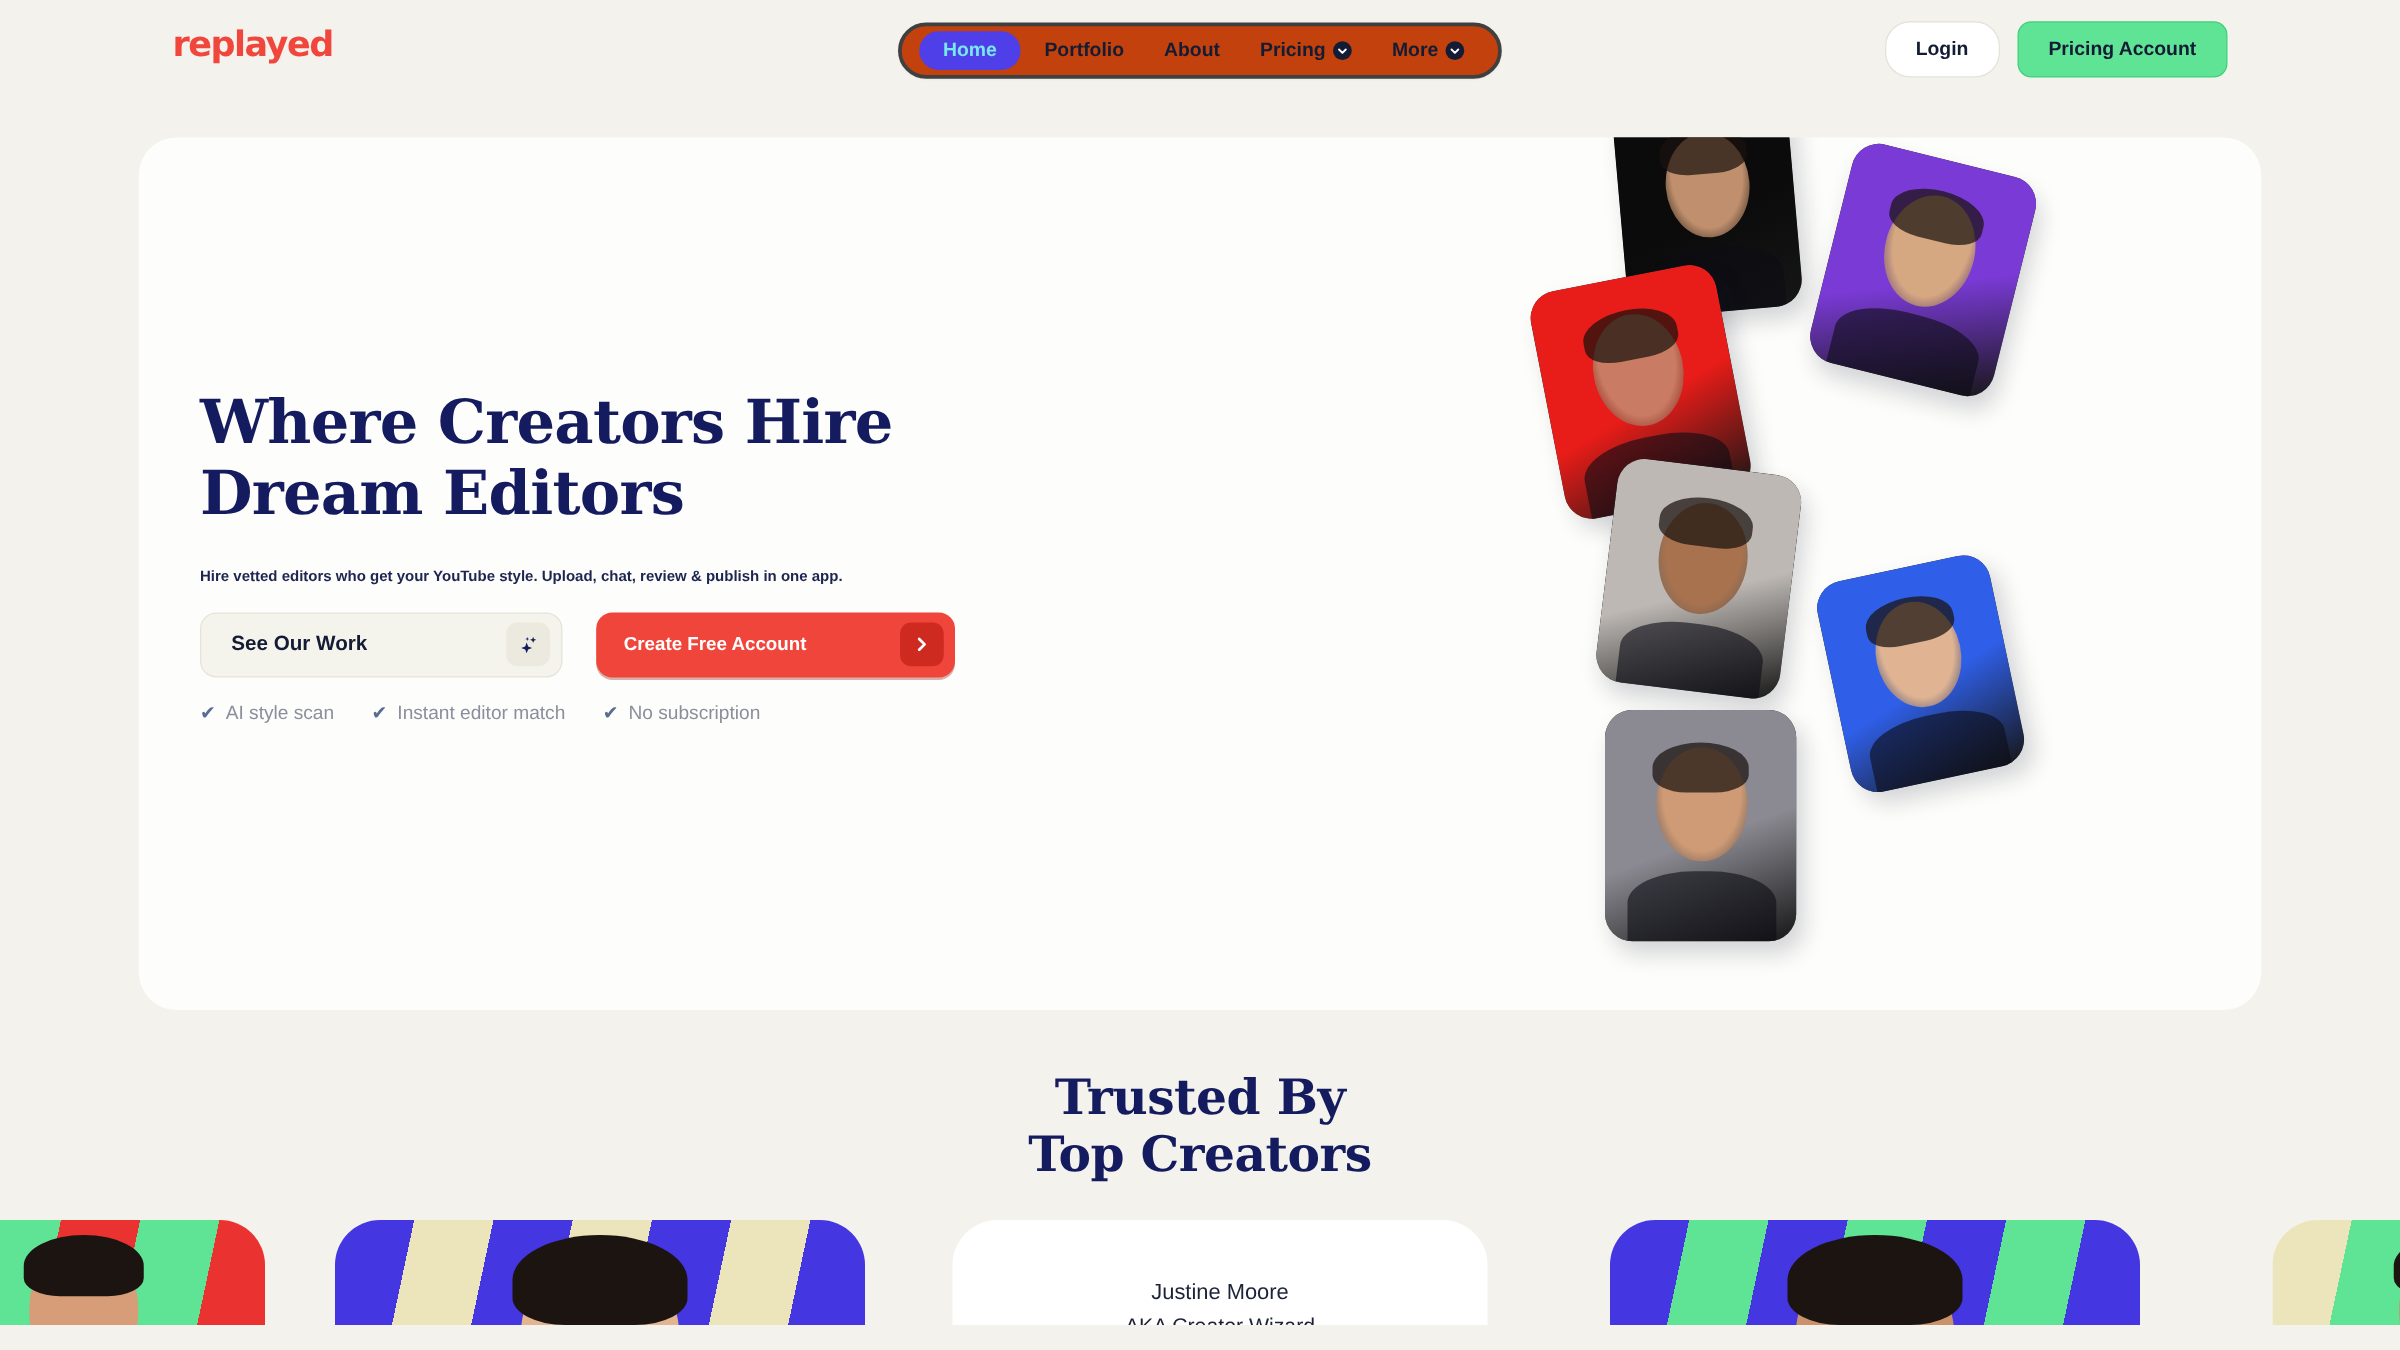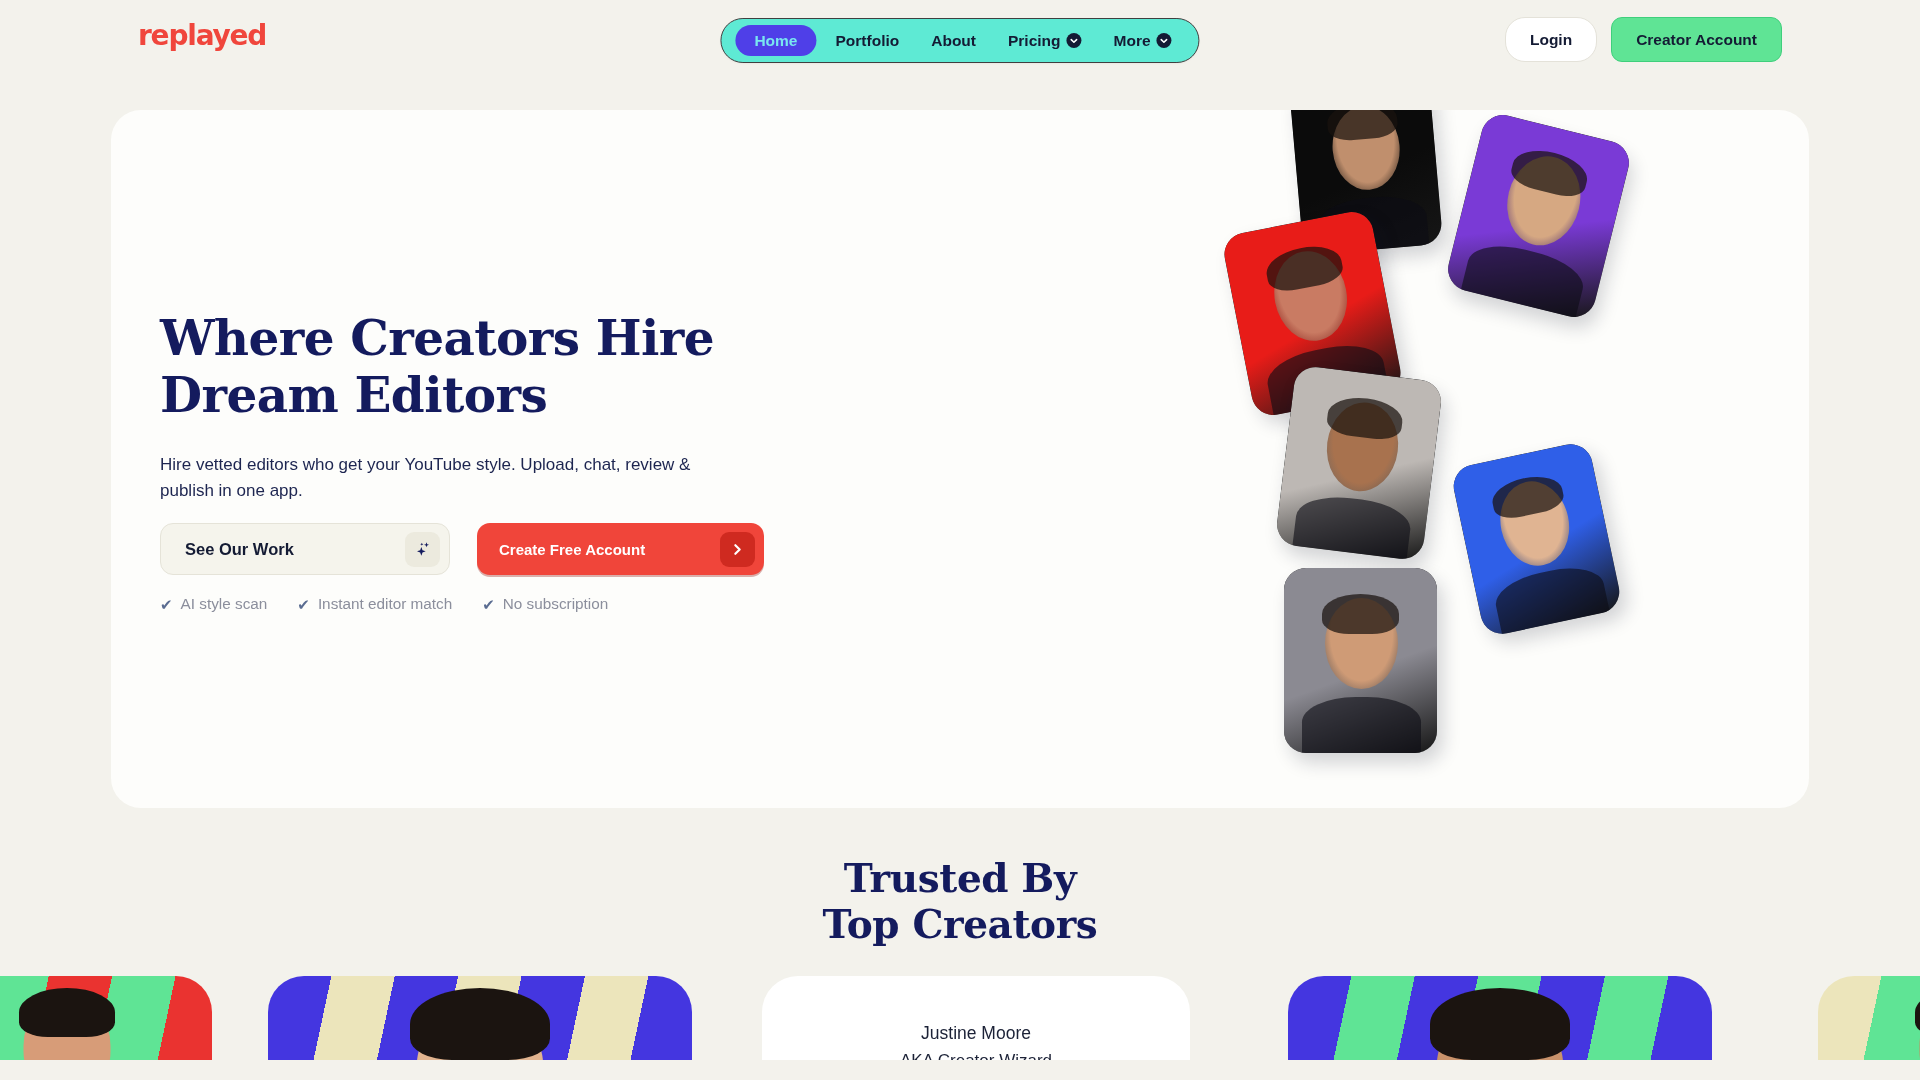--- a/index.html
+++ b/index.html
@@ -37,22 +37,22 @@
     color: #f0463c;
     line-height: 1;
   }
 
   .nav-pill {
     position: absolute;
     left: 50%;
     transform: translateX(-50%);
     top: 18px;
     height: 45px;
-    background: #5eead4;
-    border: 1px solid #404040;
+    background: #c2410c;
+    border: 3px solid #404040;
     border-radius: 999px;
     display: flex;
     align-items: center;
     padding: 0 14px;
     gap: 6px;
     box-shadow: 0 1px 2px rgba(20,27,52,0.04);
   }
 
   .nav-item {
     font-size: 15.5px;
@@ -144,22 +144,22 @@
     font-family: "DejaVu Serif", serif;
     font-weight: bold;
     font-size: 48.5px;
     line-height: 1.17;
     letter-spacing: -0.6px;
     color: #141b5e;
   }
 
   .hero-sub {
     margin-top: 29px;
-    font-size: 17px;
-    font-weight: normal;
+    font-size: 12px;
+    font-weight: bold;
     line-height: 1.52;
     color: #1d2550;
     width: 560px;
   }
 
   .cta-row {
     margin-top: 19px;
     display: flex;
     align-items: center;
     gap: 27px;
@@ -338,21 +338,21 @@
       <span class="chev">
         <svg width="9" height="9" viewBox="0 0 10 10">
             <path d="M2 4 L5 7 L8 4" stroke="#ffffff" stroke-width="1.7" fill="none" stroke-linecap="round" stroke-linejoin="round"></path>
           </svg>
       </span>
     </div>
   </nav>
 
   <div class="header-right">
     <button class="btn-login">Login</button>
-    <button class="btn-create">Creator Account</button>
+    <button class="btn-create">Pricing Account</button>
   </div>
 </div>
 
 <div class="hero">
 
   <div class="hero-text">
     <h1 class="hero-title">
       <span>Where Creators Hire</span><br>
       <span>Dream Editors</span>
     </h1>

